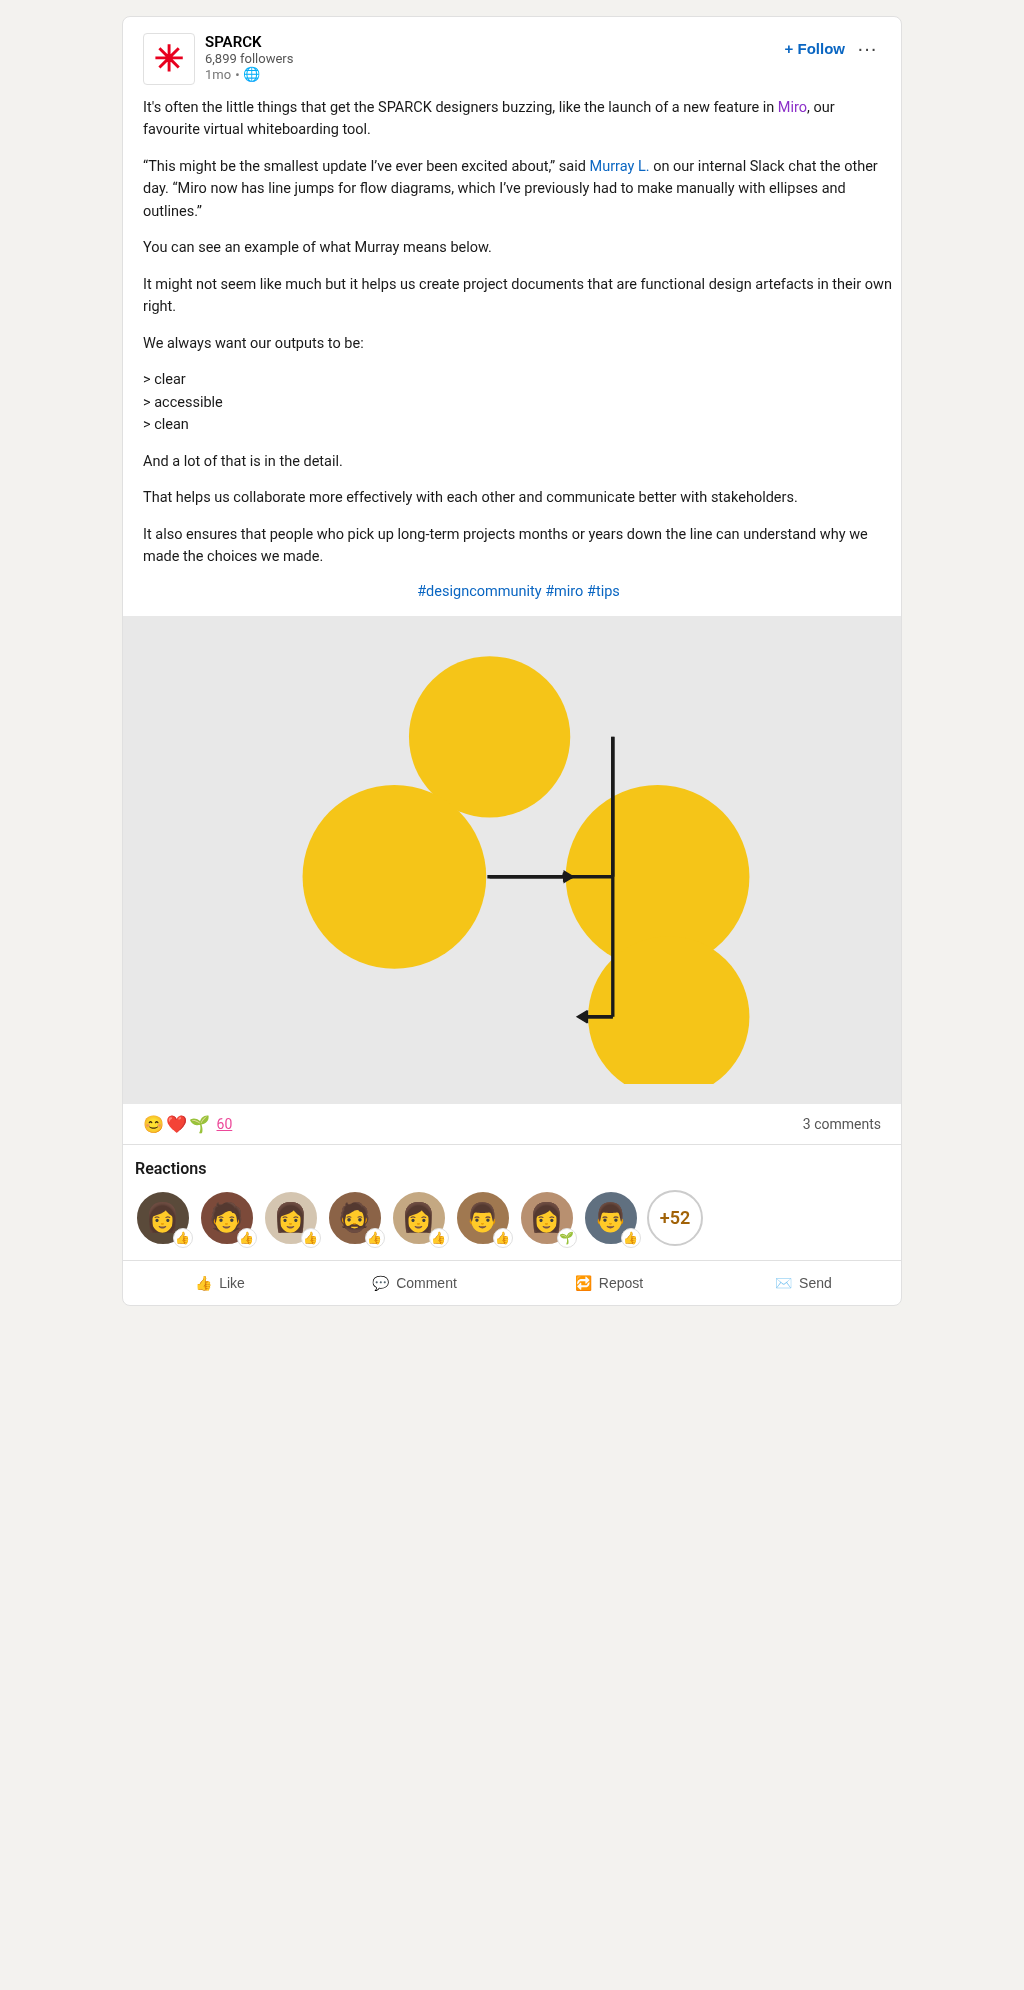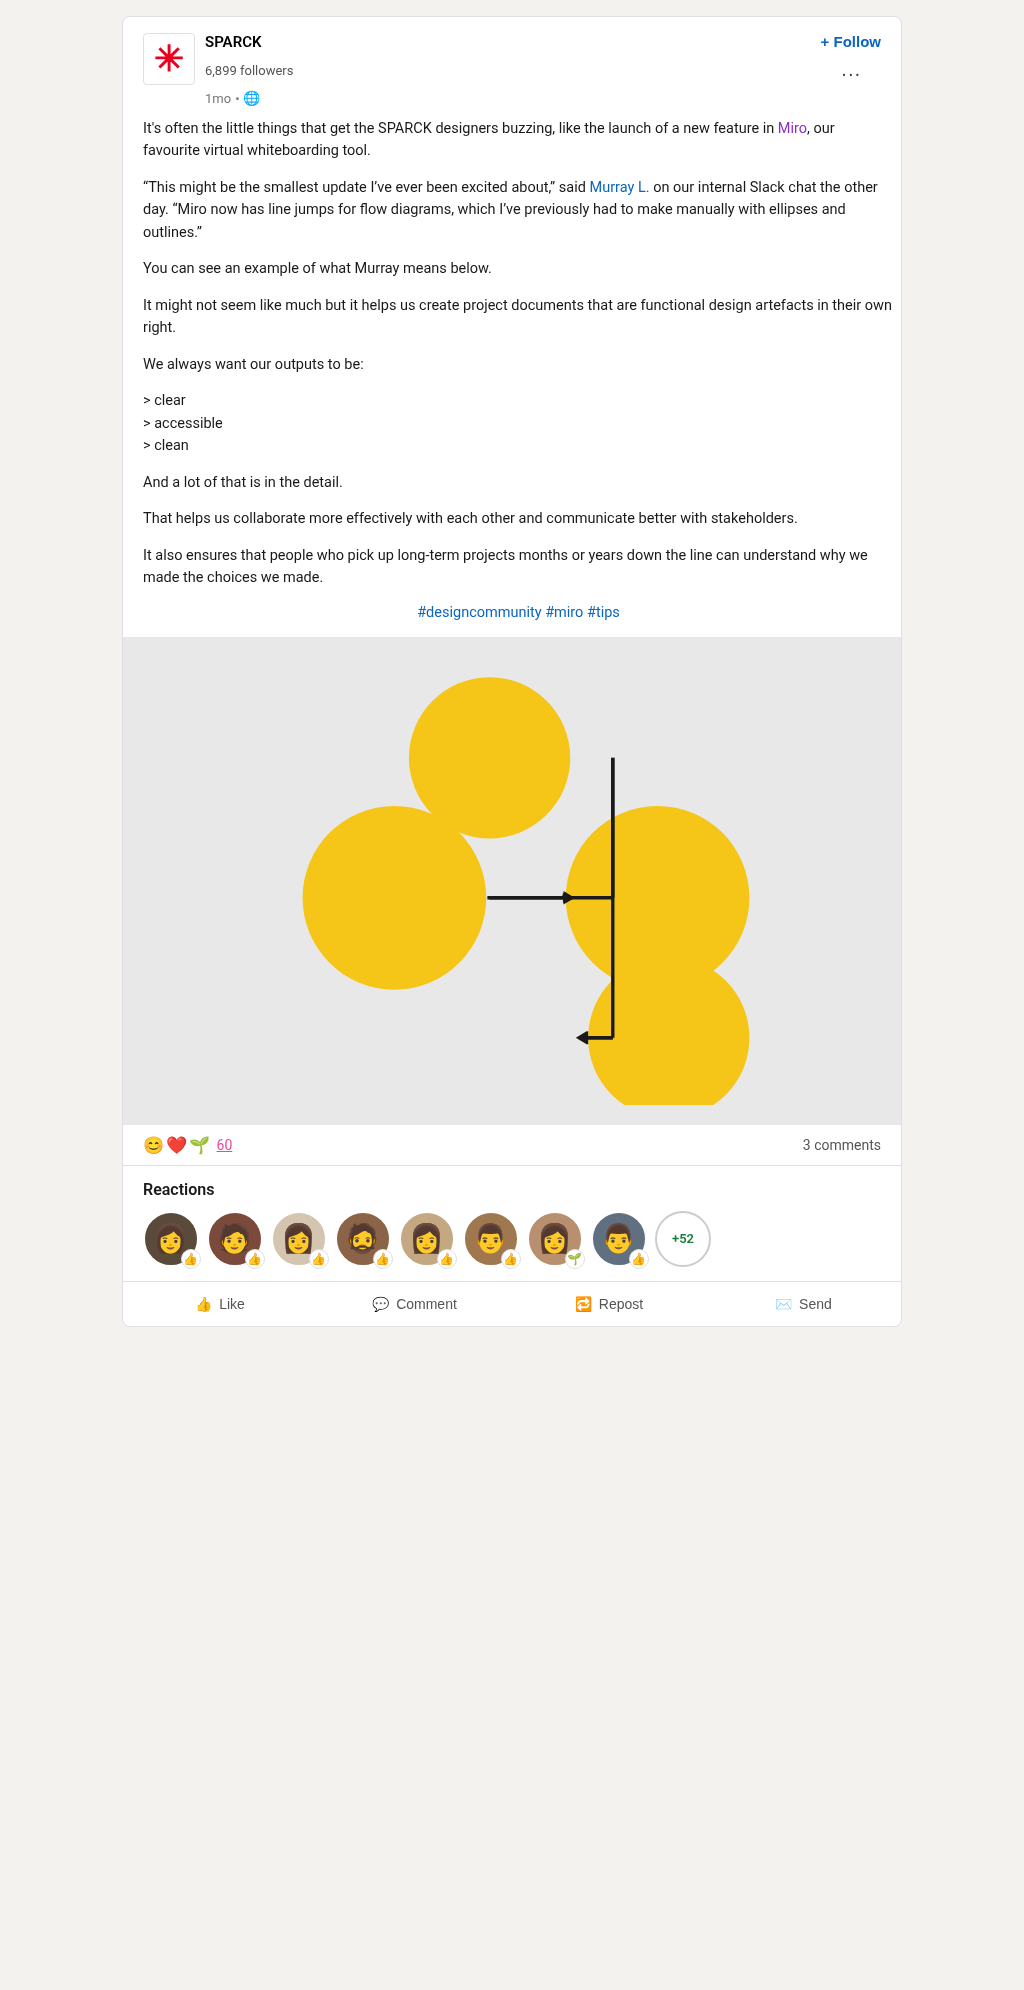--- a/index.html
+++ b/index.html
@@ -41,21 +41,21 @@
     }
     .sparck-asterisk {
       color: #e8001e;
       font-size: 36px;
       font-weight: 900;
       line-height: 1;
     }
     .company-info {
       display: flex;
       flex-direction: column;
-      gap: 12px;
+      gap: 0;
     }
     .company-name {
       font-size: 15px;
       font-weight: 600;
       color: #000;
     }
     .followers-text {
       font-size: 13px;
       color: #555;
     }
@@ -63,21 +63,20 @@
       font-size: 13px;
       color: #777;
       display: flex;
       align-items: center;
       gap: 4px;
     }
     .post-header-right {
       display: flex;
       align-items: center;
       gap: 8px;
-      flex-direction: column;
     }
     .follow-btn {
       display: flex;
       align-items: center;
       gap: 4px;
       color: #0a66c2;
       font-size: 15px;
       font-weight: 600;
       background: none;
       border: none;
@@ -151,21 +150,21 @@
       font-size: 14px;
       color: #ec4899;
       margin-left: 4px;
       text-decoration: underline;
     }
     .comments-count {
       font-size: 14px;
       color: #555;
     }
     .reactions-section {
-      padding: 14px 20px;
+      padding: 14px 12px;
     }
     .reactions-title {
       font-size: 16px;
       font-weight: 600;
       color: #1a1a1a;
       margin-bottom: 12px;
     }
     .avatars-row {
       display: flex;
       align-items: center;
@@ -199,23 +198,23 @@
       border: 1px solid #e0e0e0;
     }
     .plus-more {
       width: 56px;
       height: 56px;
       border-radius: 50%;
       border: 2px solid #ccc;
       display: flex;
       align-items: center;
       justify-content: center;
-      font-size: 13px;
+      font-size: 18px;
       font-weight: 600;
-      color: #15803d;
+      color: #a16207;
       background: #fff;
     }
     .action-bar {
       display: flex;
       border-top: 1px solid #e0e0e0;
       padding: 4px 0;
     }
     .action-btn {
       flex: 1;
       display: flex;

